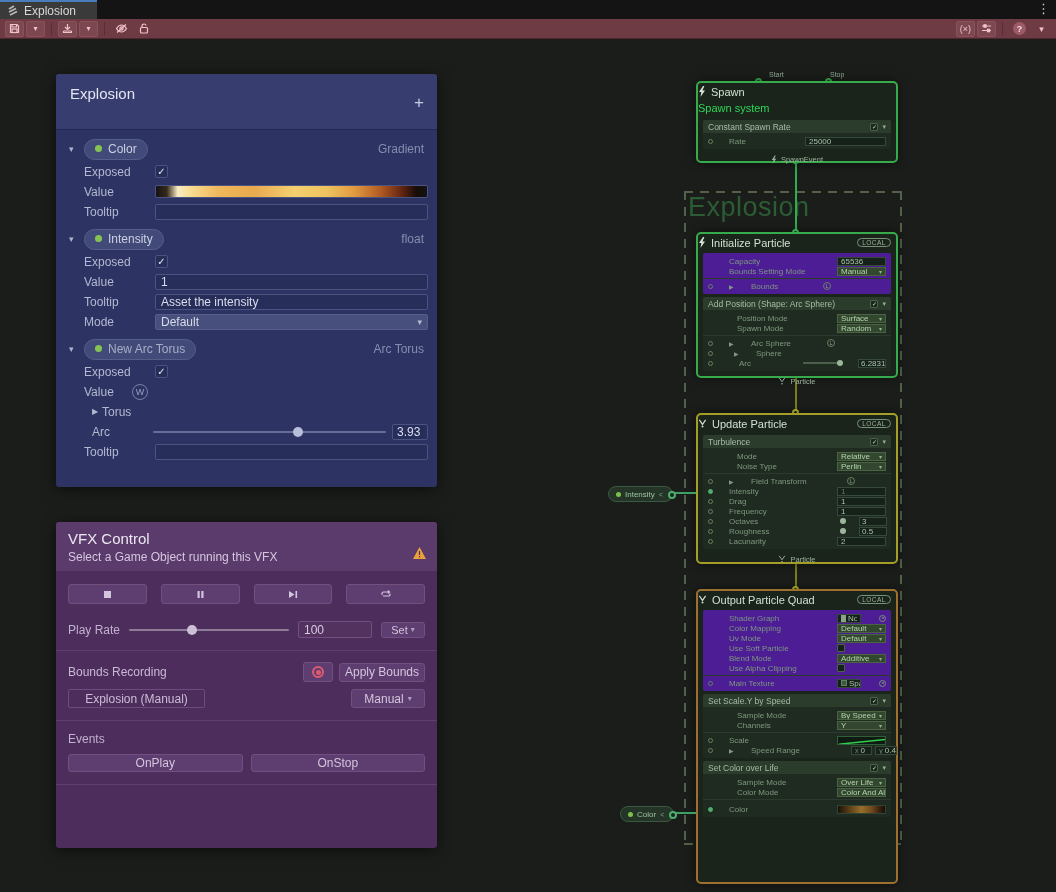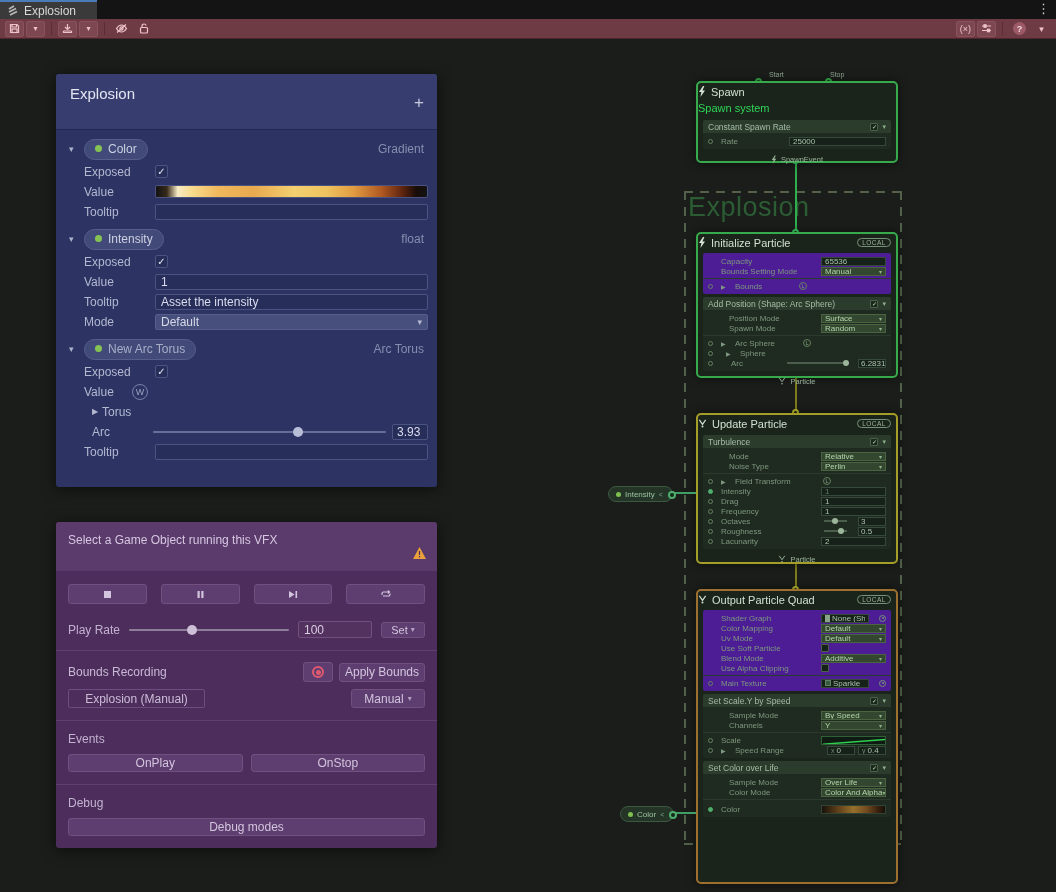--- a/index.html
+++ b/index.html
@@ -92,21 +92,21 @@
   .gtitle{height:17px;display:flex;align-items:center;gap:5px;color:#cfe0d0;font-size:11px;position:relative}
   .badge{position:absolute;right:5px;top:4px;border:1px solid #77907a;border-radius:7px;font-size:6.5px;padding:0 4px;color:#9ab39b;letter-spacing:.5px}
   .gctx{color:#2ed457;font-size:11px;padding:2px 0 3px}
   .gsec{background:#4c1d95;margin:2px 5px;border-radius:2px;padding:3px 0}
   .gblock{background:#1f2b20;margin:3px 5px;border-radius:2px}
   .gblockhead{height:13px;background:#2b3b2c;display:flex;align-items:center;padding:0 5px;color:#a6bda7;font-size:8.5px;border-radius:2px 2px 0 0;gap:4px}
   .gblockhead .bhspacer{flex:1}
   .ncheck{width:8px;height:8px;background:#1a281c;border:1px solid #4c624c;border-radius:1px;color:#bfe3bd;font-size:6px;display:flex;align-items:center;justify-content:center}
   .bchev{color:#8faf8f;font-size:7px}
   .gblockbody{padding:3px 0}
-  .nr{display:flex;align-items:center;height:10px;padding:0 5px;gap:8px}
+  .nr{display:flex;align-items:center;height:10px;padding:0 5px;gap:16px}
   .nlbl{width:92px;color:#7e977f;white-space:nowrap;overflow:hidden;flex:none}
   .nlbl.ind{padding-left:8px}
   .nport{width:5px;height:5px;border:1px solid #64805f;border-radius:50%;flex:none}
   .nport.on{background:#4fae6e;border-color:#4fae6e}
   .nport.hid{visibility:hidden}
   .nfield{flex:1;height:9px;background:#16211a;border:1px solid #364a3b;color:#a9c3aa;padding:0 3px;display:flex;align-items:center;gap:2px;overflow:hidden;white-space:nowrap}
   .nfield.dim{color:#5f7a63}
   .ndrop{flex:1;height:9px;background:#33462f;border:1px solid #4a6341;color:#b3d6ab;display:flex;align-items:center;justify-content:space-between;padding:0 3px;overflow:hidden;white-space:nowrap}
   .ndrop .car{font-size:6px;color:#8fb38a}
   .nfold{color:#7e977f;font-size:6px;width:6px;flex:none}
@@ -290,20 +290,21 @@
     <span class="sliderval">3.93</span>
   </div>
   <div class="bbrow">
     <span class="lbl">Tooltip</span>
     <span class="field"></span>
   </div>
 </div>
 
 <div class="vfx">
   <div class="vfx-head">
+    <div class="vfx-title">VFX Control</div>
     <div class="vfx-sub">Select a Game Object running this VFX</div>
     <svg class="warn" width="15" height="14" viewBox="0 0 15 14">
         <path d="M7.5 1 L14 13 H1 Z" fill="#e9a23b"></path>
         <rect x="6.9" y="5" width="1.2" height="4" fill="#4c2d5c"></rect>
         <rect x="6.9" y="10" width="1.2" height="1.4" fill="#4c2d5c"></rect>
       </svg>
   </div>
 
   <div class="transport">
     <div class="vbtn">
@@ -370,24 +371,20 @@
   <div class="vsec">
     <div class="vseclabel">Events</div>
     <div class="eventbtns">
       <span class="vbtn">OnPlay</span>
       <span class="vbtn">OnStop</span>
     </div>
   </div>
 
   <div class="vdivider"></div>
 
-  <div class="vsec">
-    <div class="vseclabel">Debug</div>
-    <span class="vbtn debugbtn">Debug modes</span>
-  </div>
 </div>
 
 <div class="dash" style="left:684px;top:191px;width:218px;height:2px"></div>
 <div class="dash" style="left:684px;top:843px;width:218px;height:2px"></div>
 <div class="dashv" style="left:684px;top:191px;width:2px;height:654px"></div>
 <div class="dashv" style="left:900px;top:191px;width:2px;height:654px"></div>
 <div class="watermark">Explosion</div>
 
 <div class="edge green" style="left:795px;top:160px;height:73px"></div>
 <div class="edge" style="left:795px;top:374px;height:39px"></div>

